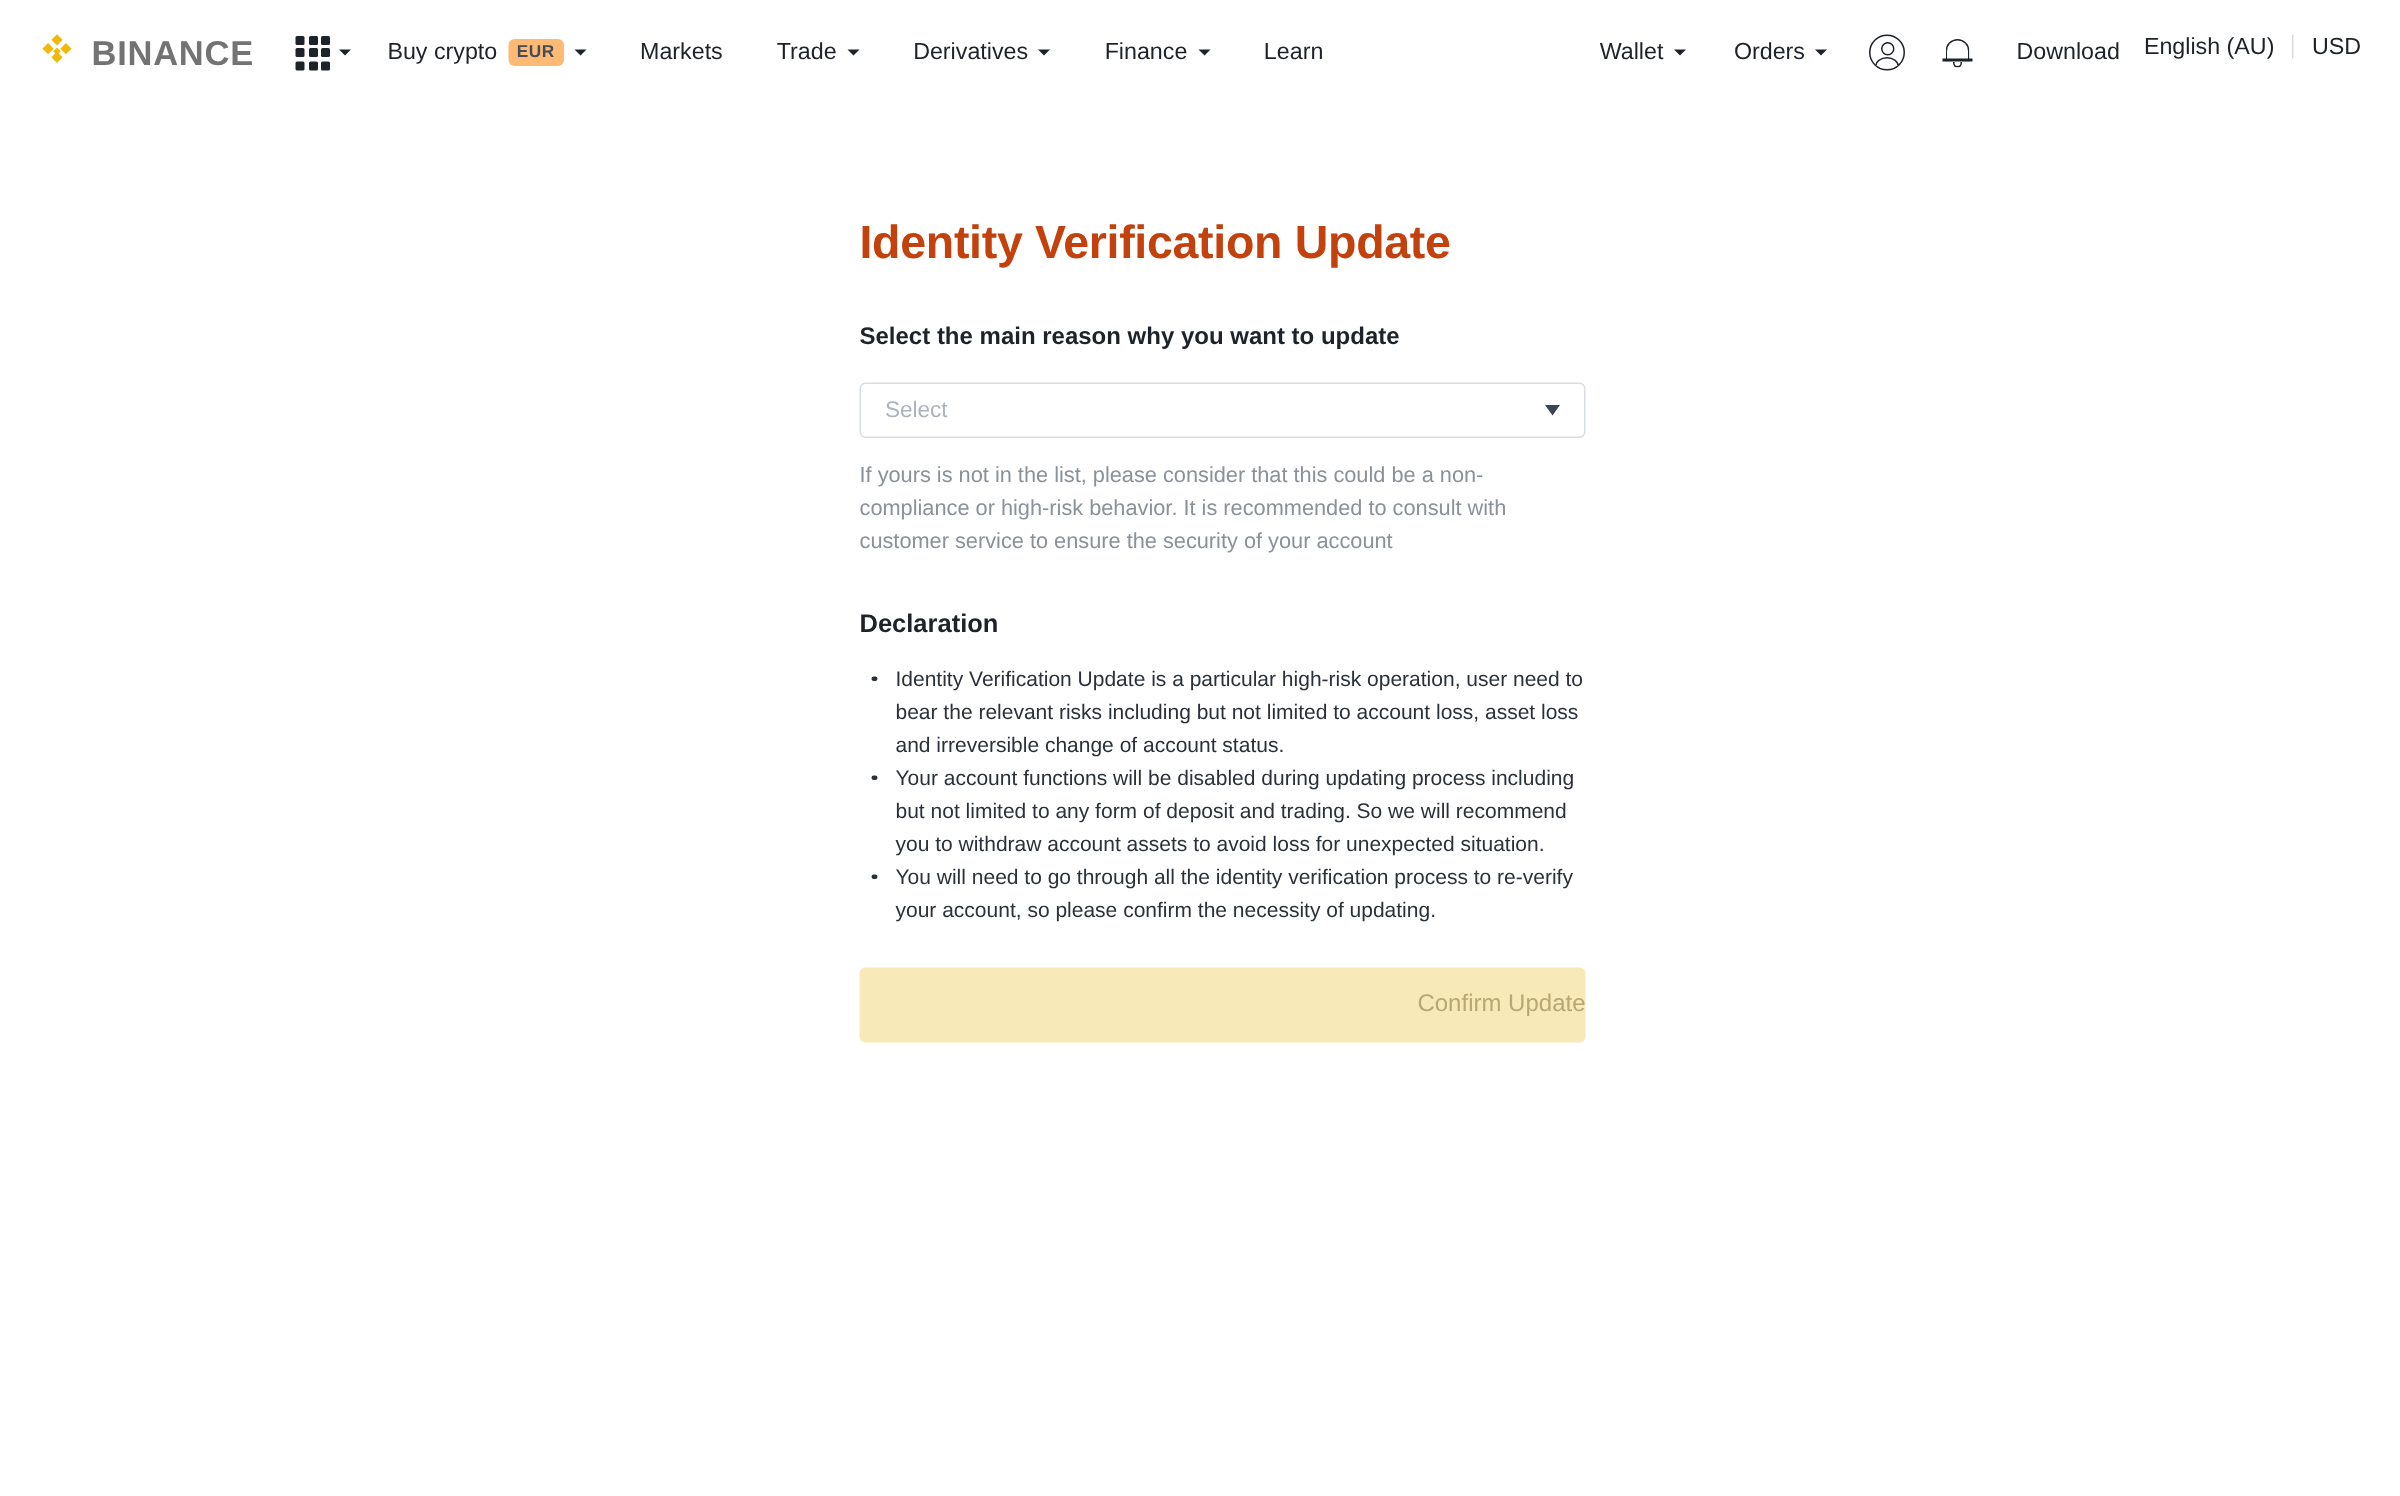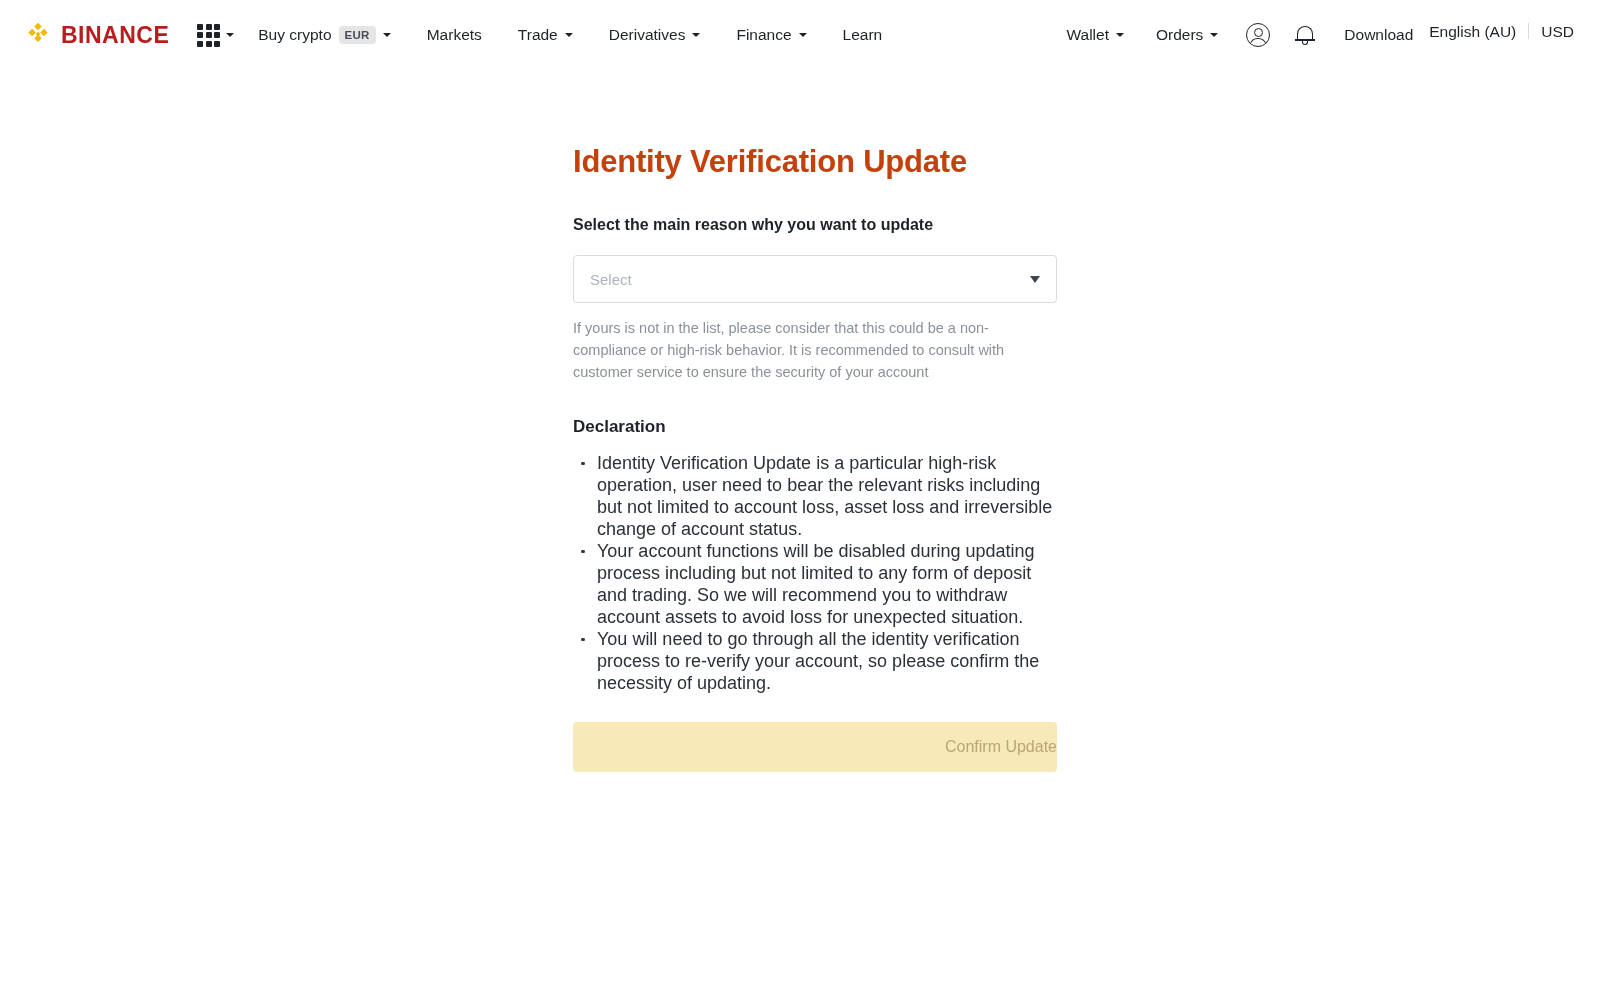--- a/index.html
+++ b/index.html
@@ -24,21 +24,21 @@
     display: flex;
     align-items: center;
     gap: 9px;
     margin-right: 28px;
   }
   .logo-mark { width: 28px; height: 28px; display: block; }
   .logo-text {
     font-size: 23px;
     font-weight: bold;
     letter-spacing: 0.5px;
-    color: #b91c1c;
+    color: #737373;
   }
   .grid-btn {
     display: flex;
     align-items: center;
     gap: 6px;
     margin-right: 24px;
     cursor: pointer;
   }
   .grid-icon {
     display: grid;
@@ -70,21 +70,21 @@
     align-items: center;
     gap: 7px;
     padding: 0 18px;
     font-size: 15.5px;
     color: #1e2329;
     cursor: pointer;
     white-space: nowrap;
   }
   .nav-item:first-child { padding-left: 0; }
   .eur-badge {
-    background: #e5e5e5;
+    background: #fdba74;
     color: #474d57;
     font-size: 11.5px;
     font-weight: bold;
     border-radius: 4px;
     padding: 3px 6px;
     letter-spacing: 0.3px;
   }
   .header-right {
     margin-left: auto;
     display: flex;
@@ -168,21 +168,21 @@
     color: #c2410c;
     margin-bottom: 36px;
   }
   .field-label {
     font-size: 16px;
     font-weight: bold;
     color: #1e2329;
     margin-bottom: 21px;
   }
   .select-box {
-    height: 48px;
+    height: 37px;
     border: 1px solid #d8dde4;
     border-radius: 4px;
     display: flex;
     align-items: center;
     padding: 0 16px;
     cursor: pointer;
     background: #fff;
   }
   .select-placeholder {
     font-size: 15px;
@@ -208,21 +208,21 @@
     color: #1e2329;
   }
   .bullets {
     margin-top: 15px;
     padding-left: 8px;
     list-style: none;
   }
   .bullets li {
     position: relative;
     padding-left: 16px;
-    font-size: 18px;
+    font-size: 14px;
     line-height: 22px;
     color: #2b3139;
     margin-bottom: 0;
   }
   .bullets li::before {
     content: "";
     position: absolute;
     left: 0; top: 9.5px;
     width: 3.5px; height: 3.5px;
     border-radius: 50%;

